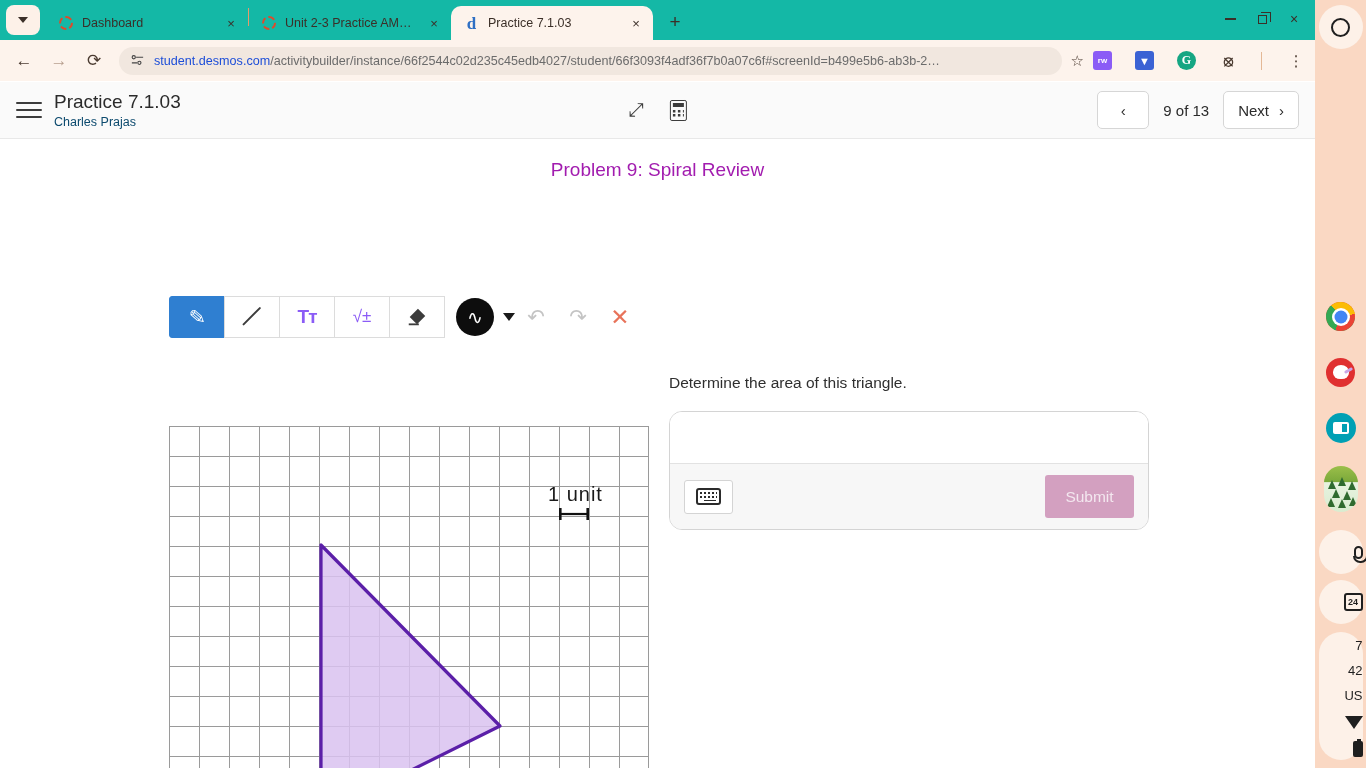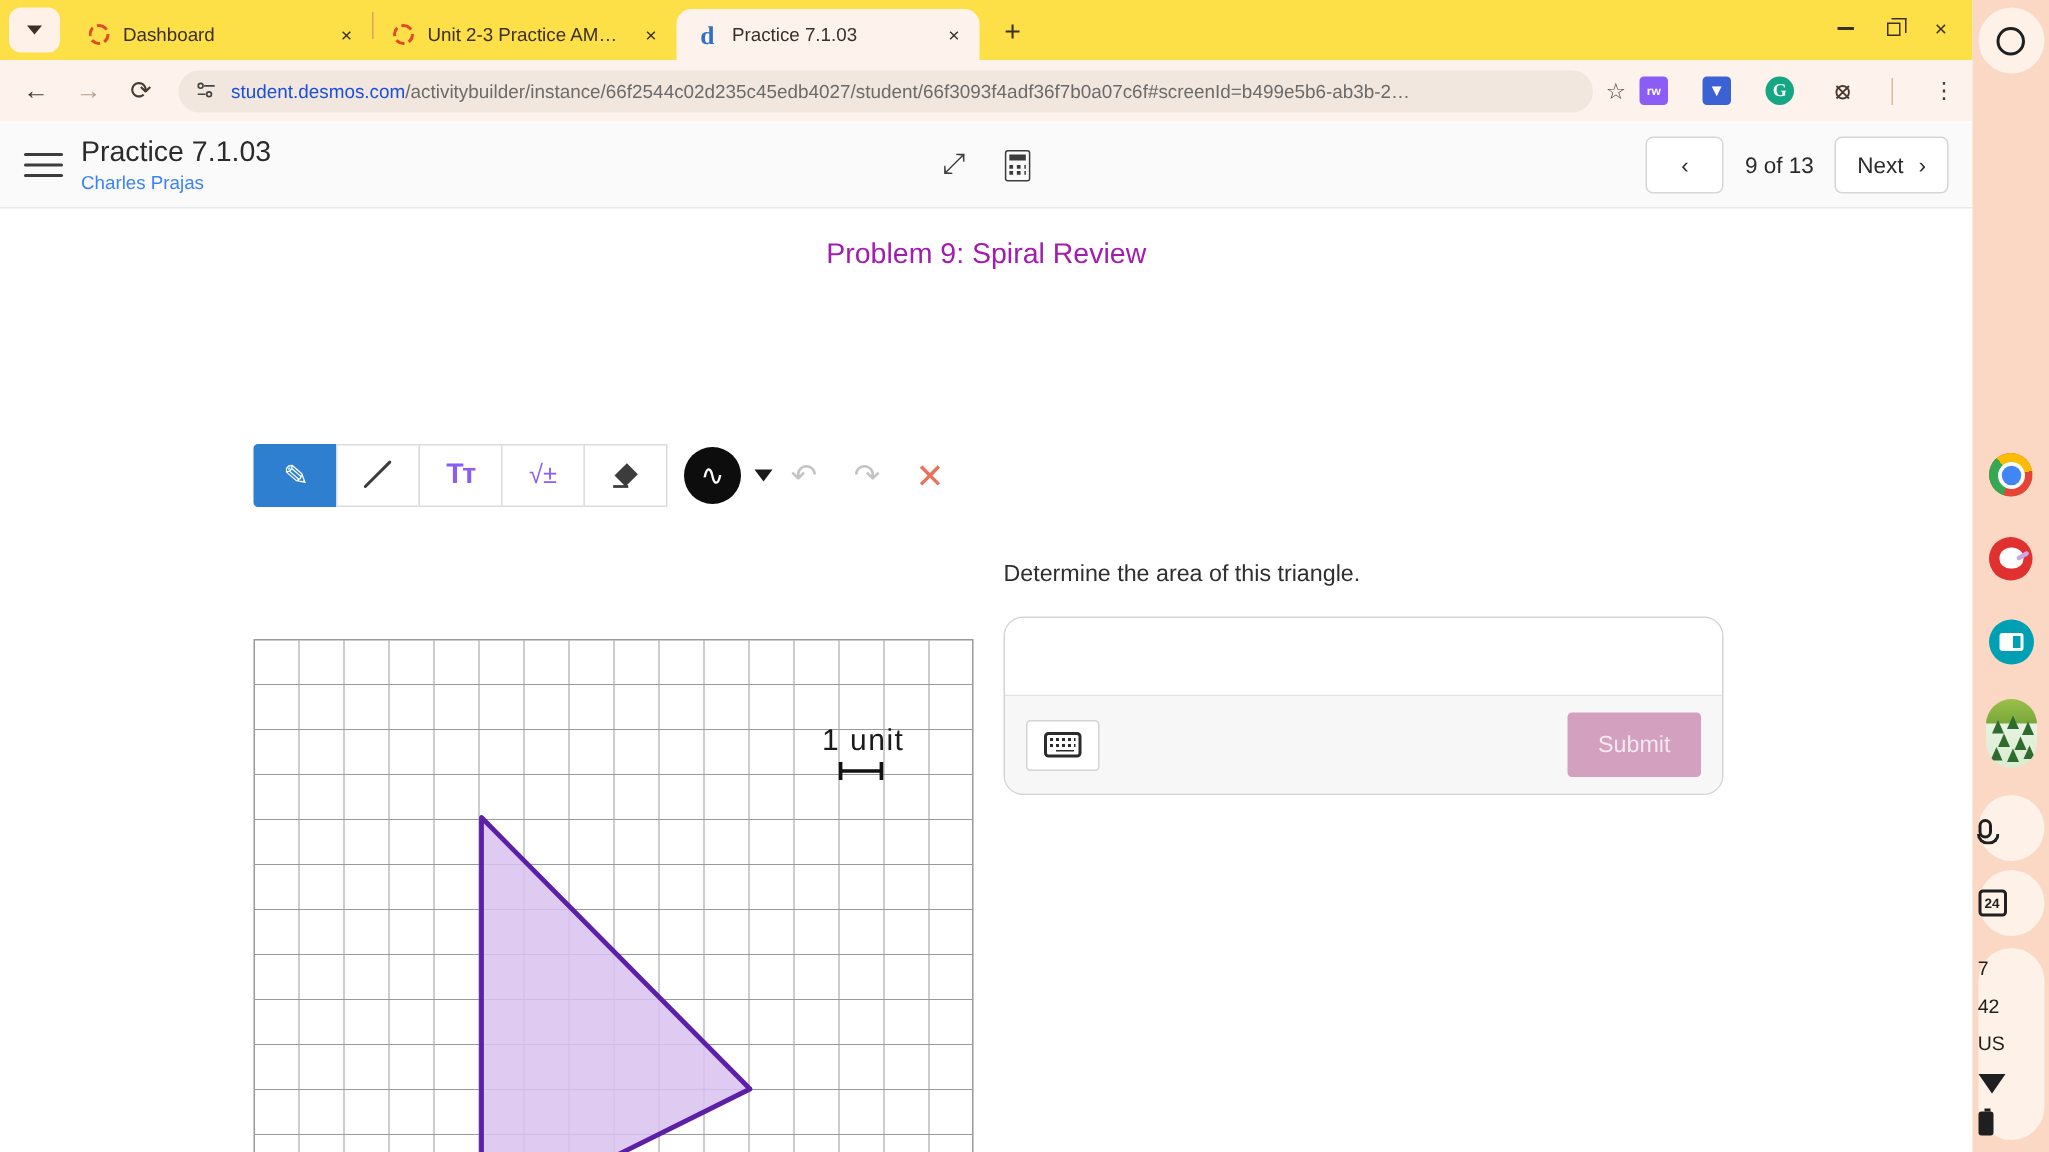--- a/index.html
+++ b/index.html
@@ -46,36 +46,36 @@
   .media-inner { width:16px; height:12px; background:#fff; border-radius:2px; position:relative; }
   .media-inner::after { content:""; position:absolute; right:2px; top:2px; width:5px; height:8px;
      background:#00a0b4; }
 
   .wall-icon { width:34px; height:46px; border-radius:17px; overflow:hidden;
      background: linear-gradient(#9bbf4a 0%, #7aa83a 35%, #e8f3e0 36%, #d9ecd0 100%); position:relative;}
   .tree { position:absolute; width:0; height:0; border-left:4px solid transparent; border-right:4px solid transparent;
      border-bottom:9px solid #2f6b2f; }
 
   .dock-pill { width:44px; border-radius:22px; background:#fdf1e8;
-     display:flex; flex-direction:column; align-items:flex-start; justify-content:center; }
+     display:flex; flex-direction:column; align-items:flex-end; justify-content:center; }
   .sys-txt { font-size:13px; color:#1f1f1f; line-height:21px; }
   .wifi-tri { width:0; height:0; border-left:9px solid transparent; border-right:9px solid transparent;
      border-top:13px solid #1f1f1f; }
   .batt { width:10px; height:16px; border:2px solid #1f1f1f; border-radius:2px; background:#1f1f1f; position:relative;}
   .batt::before{content:"";position:absolute;left:2px;top:-4px;width:4px;height:2px;background:#1f1f1f;}
   .cal-box { width:19px; height:18px; border:2px solid #1f1f1f; border-radius:3px;
      display:flex; align-items:center; justify-content:center; font-size:9px; font-weight:bold; color:#1f1f1f;}
   .mic { width:9px;height:13px;border:2px solid #1f1f1f;border-radius:5px;position:relative;}
   .mic::after{content:"";position:absolute;left:-3px;bottom:-6px;width:11px;height:5px;
      border:2px solid #1f1f1f;border-top:none;border-radius:0 0 7px 7px;}
 
   
   .browser { position:absolute; left:0; top:0; width:1315px; height:768px; background:#fff; }
 
-  .tabstrip { height:40px; background:#fde047; display:flex; align-items:flex-end; padding-left:4px; position:relative;}
+  .tabstrip { height:40px; background:#14b8a6; display:flex; align-items:flex-end; padding-left:4px; position:relative;}
   .tab-menu-btn { width:34px; height:30px; border-radius:8px; background:#fdf1e8; margin:0 6px 5px 2px;
      display:flex;align-items:center;justify-content:center;}
   .chev-d { width:0;height:0;border-left:5px solid transparent;border-right:5px solid transparent;border-top:6px solid #3b2f28; }
   .tab { height:34px; display:flex; align-items:center; gap:9px; padding:0 10px 0 13px;
      border-radius:10px 10px 0 0; position:relative; min-width:0; }
   .tab.inactive { width:202px; background:transparent; }
   .tab.active { width:202px; background:#fdf3ec; }
   .tab-title { font-size:12.5px; color:#3b2f28; white-space:nowrap; overflow:hidden; text-overflow:ellipsis; flex:1; }
   .tab-close { font-size:13px; color:#3b2f28; line-height:1; width:14px; text-align:center; }
   .tab-sep { width:1px; height:18px; background:#e49b6b; align-self:center; margin-bottom:7px; }
@@ -110,21 +110,21 @@
   .vdiv { width:1px;height:18px;background:#e4b896; }
   .kebab { width:22px; text-align:center; color:#4a3a30; font-size:15px; line-height:5px; }
 
   
   .app { position:absolute; left:0; top:82px; width:1315px; height:686px; background:#fff; }
   .app-header { height:57px; border-bottom:1px solid #e8e8e8; display:flex; align-items:center;
      padding:0 16px; position:relative; background:#fafafa;}
   .hamburger { width:26px; margin-right:12px; display:flex; flex-direction:column; gap:5px; }
   .hamburger span { display:block; height:2px; background:#3c3c3c; border-radius:1px; }
   .hdr-title { font-size:19px; color:#2b2b2b; line-height:1.15; }
-  .hdr-sub { font-size:12.5px; color:#3b82f6; margin-top:2px; }
+  .hdr-sub { font-size:12.5px; color:#0c4a6e; margin-top:2px; }
   .hdr-center { position:absolute; left:50%; transform:translateX(-50%); display:flex; gap:26px; align-items:center;}
   .hdr-icon-btn { color:#3c3c3c; display:flex; align-items:center; justify-content:center; }
   .expand-ico { font-size:19px; }
   .calc-ico { width:17px;height:21px;border:1.8px solid #3c3c3c;border-radius:2px; position:relative;}
   .calc-ico::before{content:"";position:absolute;left:2px;top:2px;right:2px;height:4px;background:#3c3c3c;}
   .calc-ico::after{content:"";position:absolute;left:2px;top:9px;right:2px;bottom:2px;
      background:
        linear-gradient(#3c3c3c,#3c3c3c) 0 0/2.5px 2.5px no-repeat,
        linear-gradient(#3c3c3c,#3c3c3c) 5px 0/2.5px 2.5px no-repeat,
        linear-gradient(#3c3c3c,#3c3c3c) 10px 0/2.5px 2.5px no-repeat,

